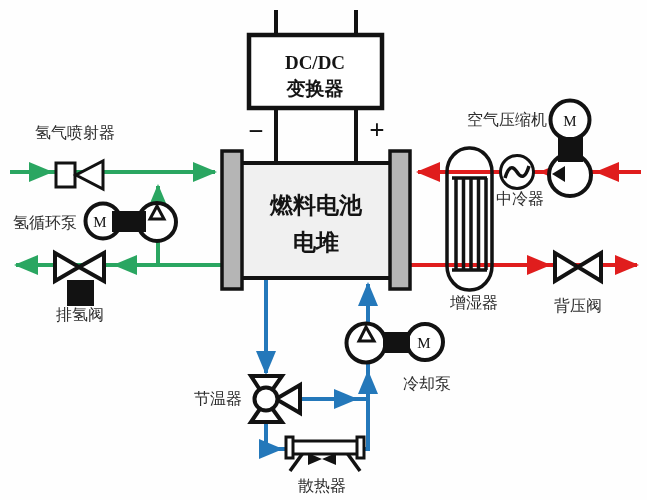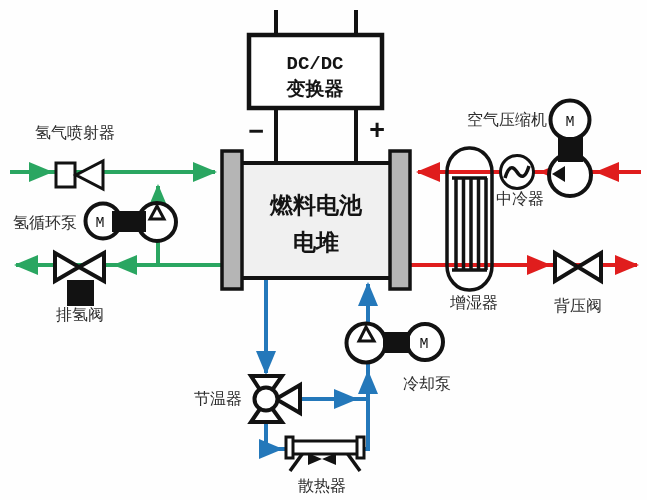--- a/index.html
+++ b/index.html
@@ -1,17 +1,17 @@
 <!DOCTYPE html>
 <html style="--hydrogen-line: #2aa661; --air-line: #e01d1d; --coolant-line: #2478ba; --outline: #121212; --plate-fill: #b5b5b5; --stack-fill: #f0f0f0; --label-color: #2d2d2d;"><head>
 <meta charset="utf-8">
 <style>
   html,body{margin:0;padding:0;background:#ffffff;}
   .page{width:647px;height:500px;position:relative;background:#fefefe;overflow:hidden;
-        font-family:Liberation Mono, monospace;}
+        font-family:Liberation Serif, serif;}
   svg{display:block;}
   
   .ln-h2  {stroke:var(--hydrogen-line);stroke-width:4;fill:none;}
   .ln-air {stroke:var(--air-line);stroke-width:4;fill:none;}
   .ln-cool{stroke:var(--coolant-line);stroke-width:4;fill:none;}
   .ln-el  {stroke:var(--outline);stroke-width:4;fill:none;}
   .mkf-h2 {fill:var(--hydrogen-line);}
   .mkf-air{fill:var(--air-line);}
   .mkf-cool{fill:var(--coolant-line);}
   

